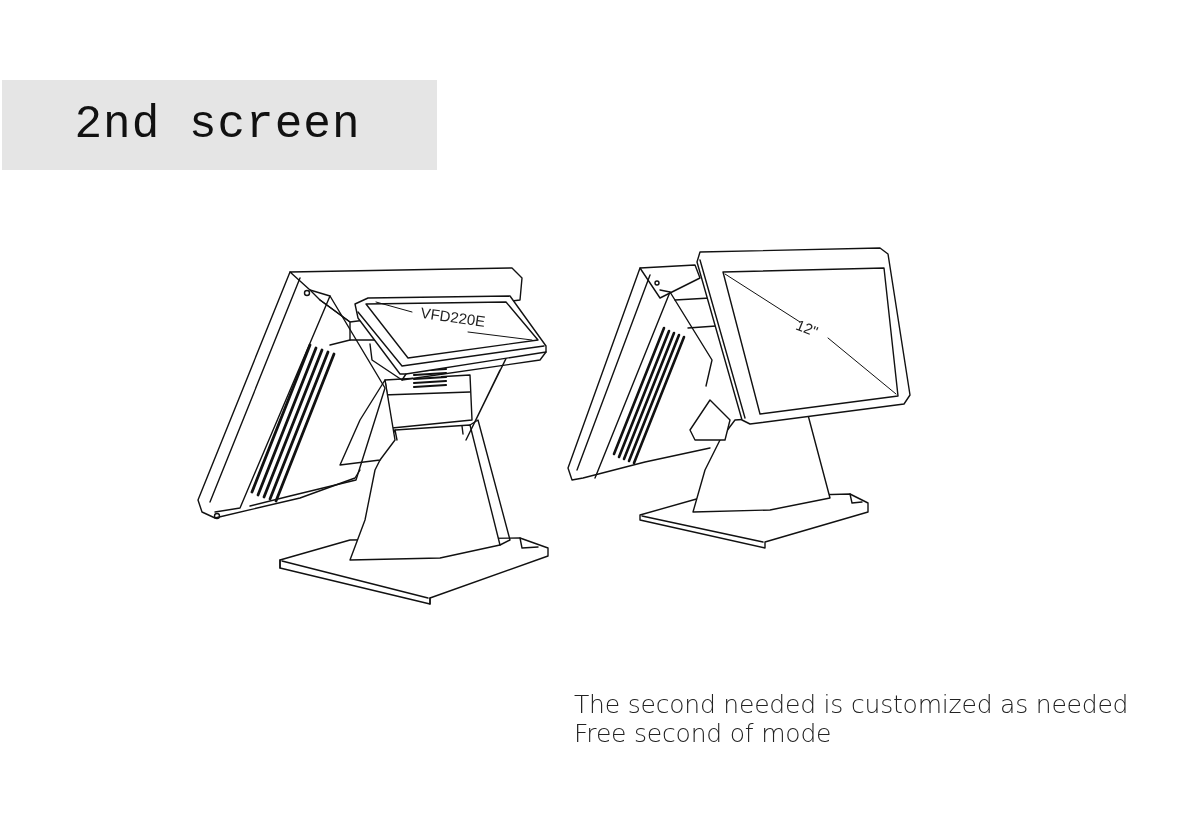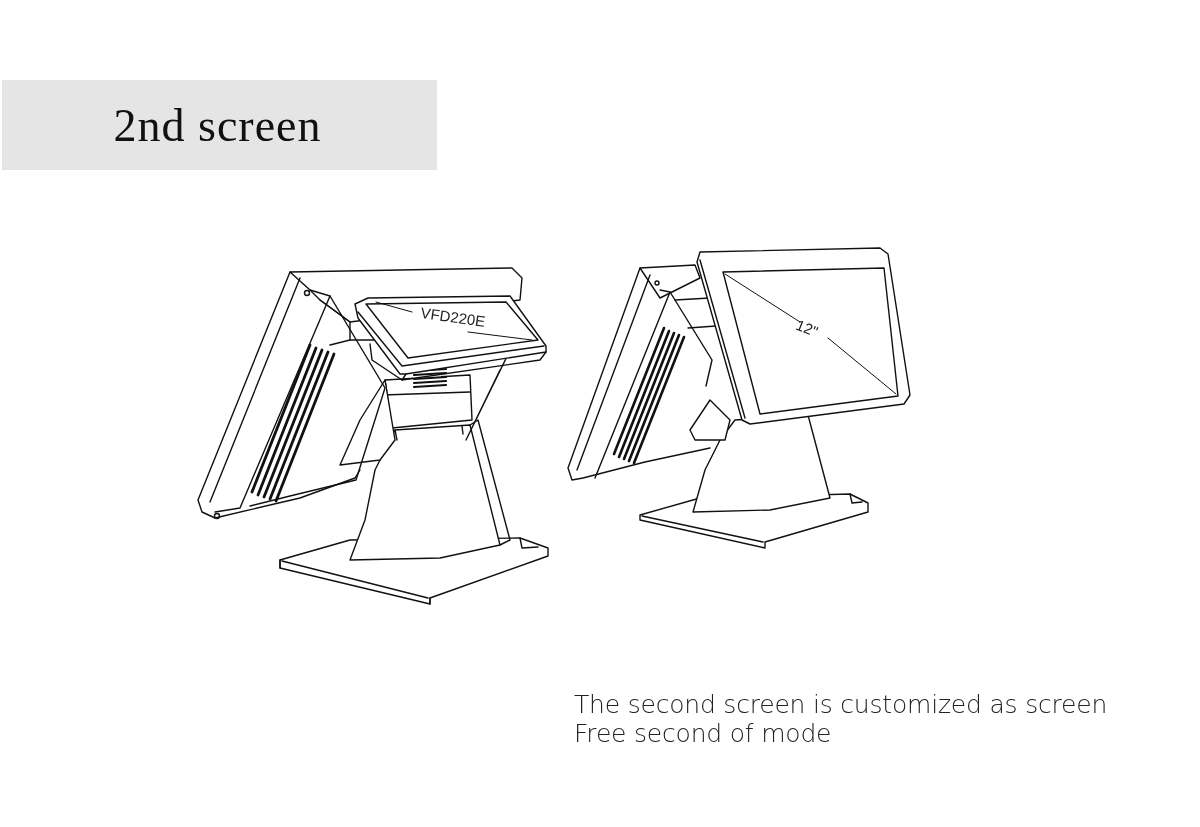--- a/index.html
+++ b/index.html
@@ -20,21 +20,21 @@
       left: 2px;
       top: 80px;
       width: 435px;
       height: 90px;
       background: #e5e5e5;
       display: flex;
       align-items: center;
       justify-content: center;
     }
     .title-text {
-      font-family: Liberation Serif, serif;
+      font-family: Liberation Mono, monospace;
       font-size: 46px;
       letter-spacing: 1px;
       color: #111;
       margin-left: -4px;
     }
     .illustration {
       position: absolute;
       left: 0;
       top: 0;
       width: 1200px;
@@ -153,15 +153,15 @@
     <path d="M700 260 L745 418"></path>
     <path d="M723 272 L884 268 L898 396 L760 414 Z"></path>
     <line x1="725" y1="274" x2="800" y2="322" stroke-width="1"></line>
     <line x1="828" y1="338" x2="896" y2="394" stroke-width="1"></line>
   </svg>
 
   <div style="position:absolute;left:800px;top:316px;font-family:'Liberation Sans',sans-serif;font-size:15px;color:#222;transform:rotate(22deg);transform-origin:left top;">12"</div>
 </div>
 
 <div class="caption">
-  <div>The second screen is customized as screen</div>
+  <div>The second needed is customized as needed</div>
   <div>Free second of mode</div>
 </div>
 
 </body></html>

